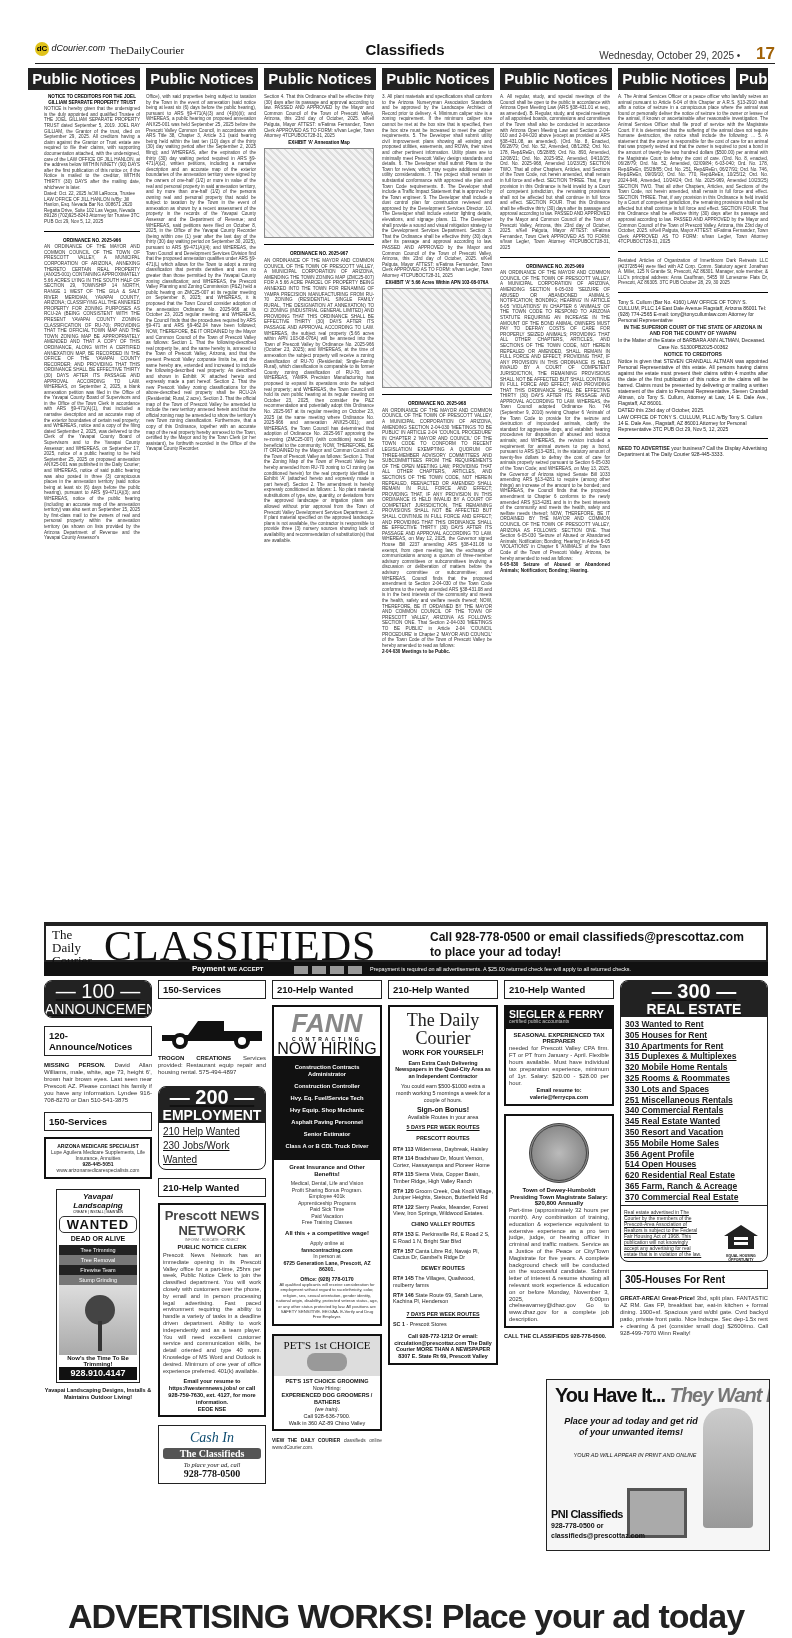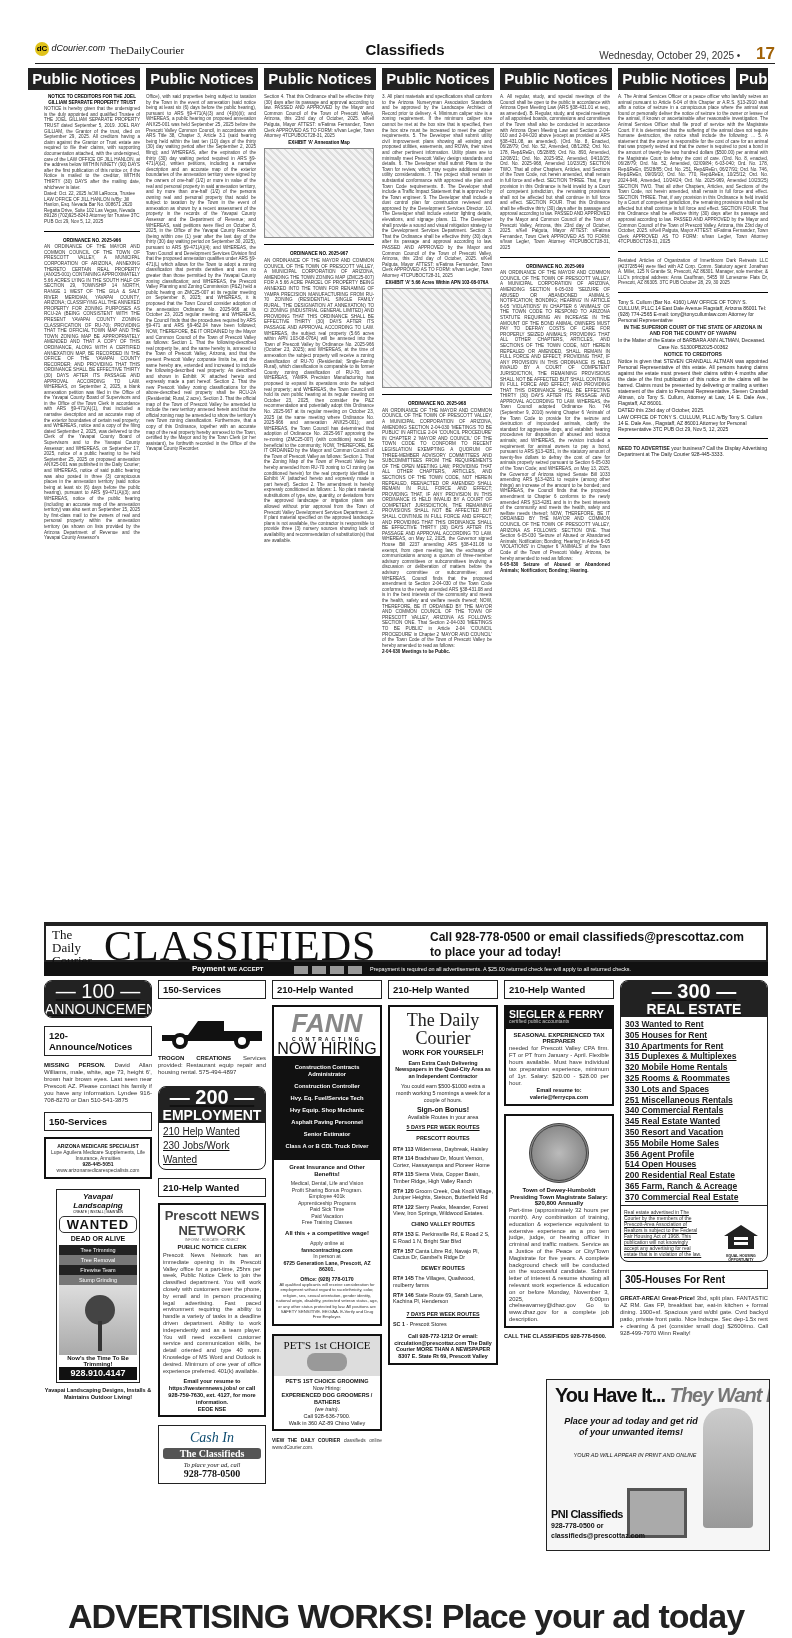--- a/index.html
+++ b/index.html
@@ -333,21 +333,21 @@
         <li style="font-size:8.5px;line-height:10.8px">320 Mobile Home Rentals</li>
         <li style="font-size:8.5px;line-height:10.8px">325 Rooms &amp; Roommates</li>
         <li style="font-size:8.5px;line-height:10.8px">330 Lots and Spaces</li>
         <li style="font-size:8.5px;line-height:10.8px">251 Miscellaneous Rentals</li>
         <li style="font-size:8.5px;line-height:10.8px">340 Commercial Rentals</li>
         <li style="font-size:8.5px;line-height:10.8px">345 Real Estate Wanted</li>
         <li style="font-size:8.5px;line-height:10.8px">350 Resort and Vacation</li>
         <li style="font-size:8.5px;line-height:10.8px">355 Mobile Home Sales</li>
         <li style="font-size:8.5px;line-height:10.8px">356 Agent Profile</li>
         <li style="font-size:8.5px;line-height:10.8px">514 Open Houses</li>
-        <li style="font-size:8.5px;line-height:10.8px">200 Residential Real Estate</li>
+        <li style="font-size:8.5px;line-height:10.8px">620 Residential Real Estate</li>
         <li style="font-size:8.5px;line-height:10.8px">365 Farm, Ranch &amp; Acreage</li>
         <li style="font-size:8.5px;line-height:10.8px">370 Commercial Real Estate</li>
       </ul>
       <div style="border-top:1px solid #222;padding:3px;position:relative;height:56px">
         <p style="font-size:5px;line-height:6px;color:#333;width:80px">Real estate advertised in The Courier by the members of the Prescott-Area Association of Realtors is subject to the Federal Fair Housing Act of 1968. This publication will not knowingly accept any advertising for real estate that is in violation of the law.</p>
         <div style="position:absolute;right:6px;top:18px;width:40px;text-align:center">
           <svg width="36" height="26" viewBox="0 0 36 26">
               <path d="M18 1 L35 12 L31 12 L31 25 L5 25 L5 12 L1 12 Z" fill="#222"></path>
               <rect x="11" y="13" width="14" height="3" fill="#fff"></rect>
               <rect x="11" y="18" width="14" height="3" fill="#fff"></rect>

